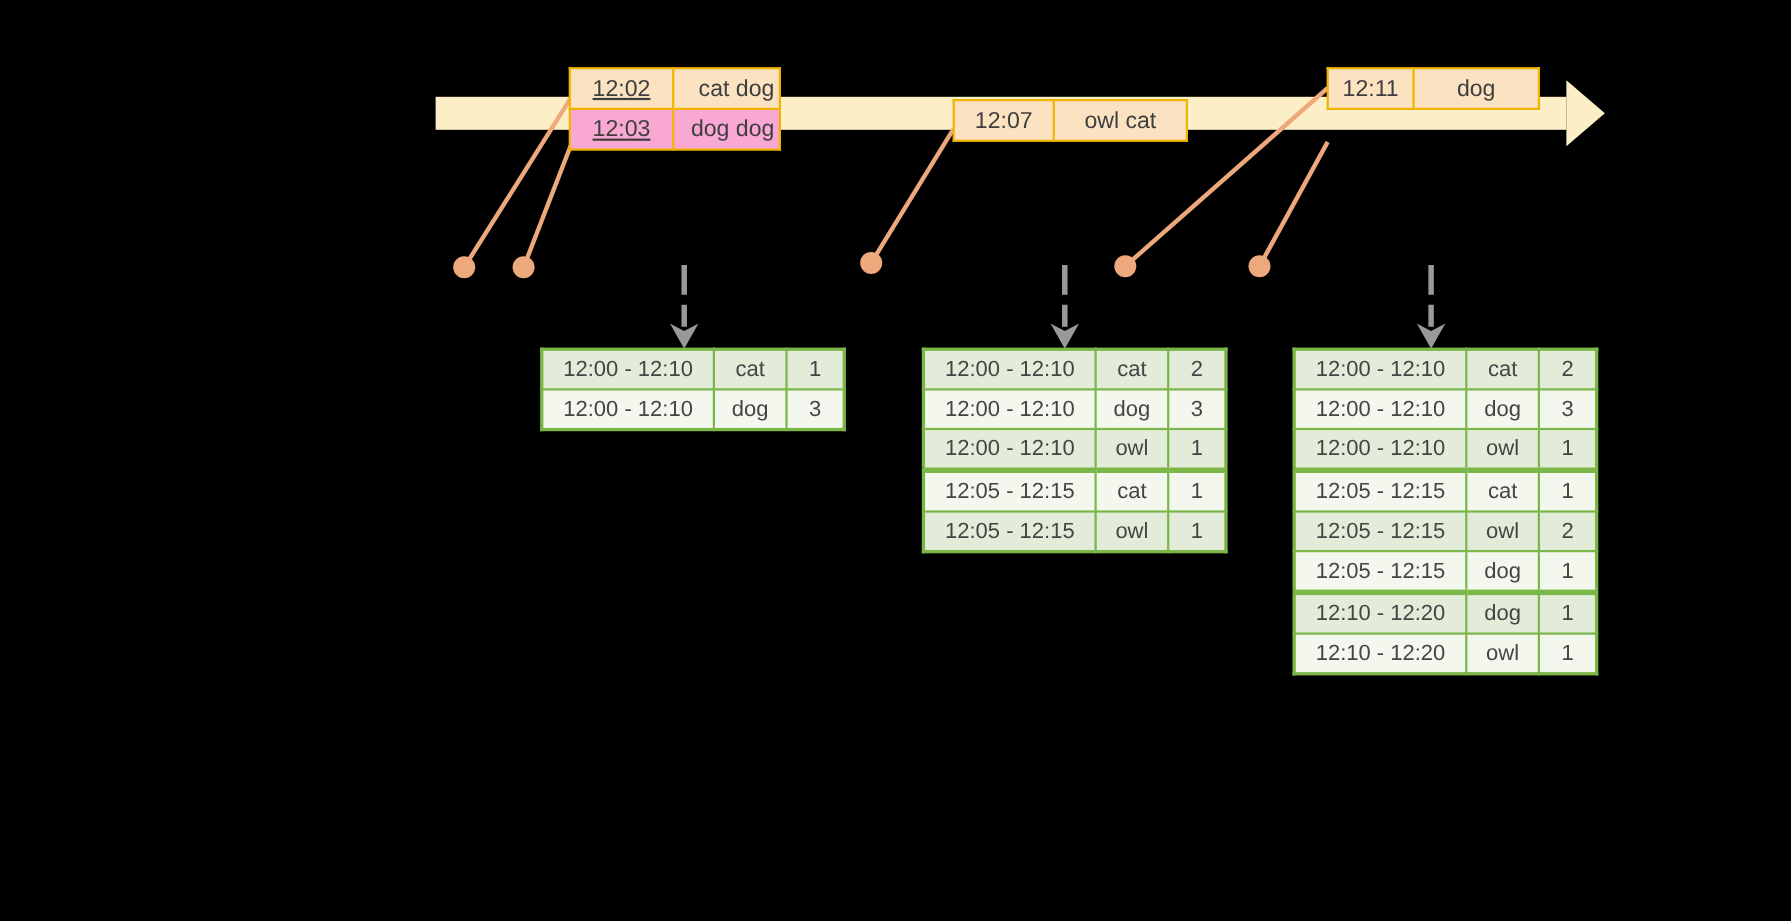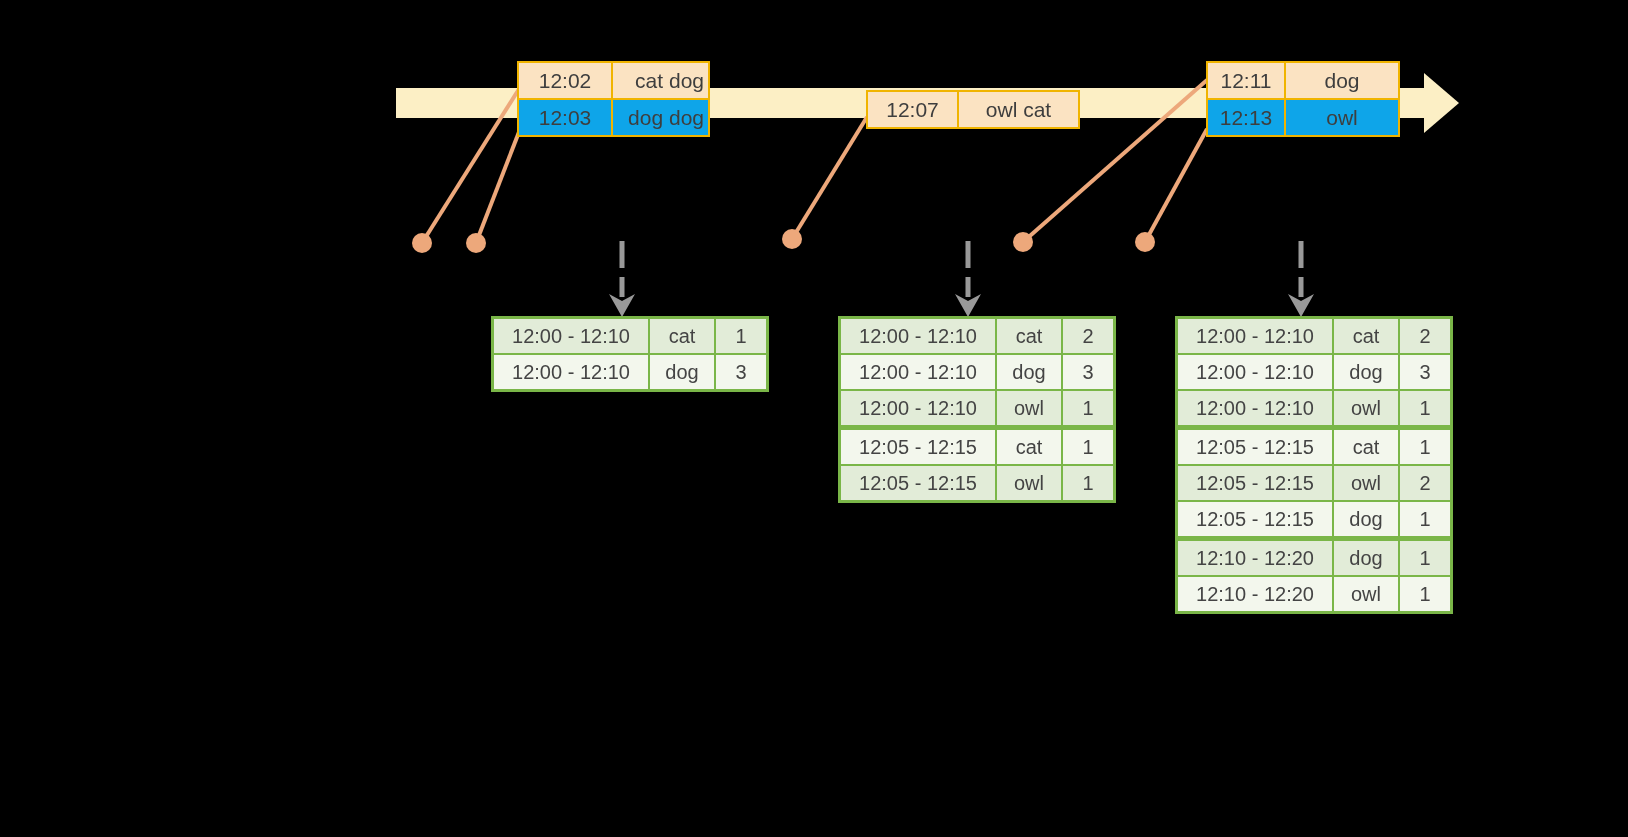--- a/index.html
+++ b/index.html
@@ -17,25 +17,25 @@
   .etable{
     position:absolute;z-index:3;border-collapse:collapse;
     font-size:21px;color:#3e3e3e;
   }
   .etable td{
     border:2px solid #f0b400;text-align:center;vertical-align:middle;
     height:35px;padding:0 4px;
   }
   .etable{border:1px solid #f0b400;}
   .etable tr.dark td{background:#fbe3c2;}
-  .etable tr.light td{background:#0ea5e9;}
+  .etable tr.light td{background:#f9a8d4;}
   #et1{left:517px;top:61px;}
   #et2{left:866px;top:90px;}
   #et3{left:1206px;top:61px;}
-  #et1 .c-time{width:84px;} #et1 .c-words{width:87px;text-align:right;}
+  #et1 .c-time{width:84px;text-decoration:underline;} #et1 .c-words{width:87px;text-align:right;}
   #et2 .c-time{width:81px;} #et2 .c-words{width:111px;}
   #et3 .c-time{width:68px;} #et3 .c-words{width:104px;}
   
   .gtable{
     position:absolute;z-index:3;border-collapse:collapse;
     font-size:20px;color:#444;
   }
   .gtable{border:3px solid #7ab648;}
   .gtable td{
     border:2px solid #7ab648;text-align:center;vertical-align:middle;
@@ -110,24 +110,20 @@
     </tr>
   </tbody>
     </table>
 
   <table class="etable" id="et3">
     <tbody>
         <tr class="dark">
       <td class="c-time">12:11</td>
       <td class="c-words">dog</td>
     </tr>
-    <tr class="light">
-      <td class="c-time">12:13</td>
-      <td class="c-words">owl</td>
-    </tr>
   </tbody>
     </table>
 
   <table class="gtable" id="gt1">
     <tbody>
         <tr class="dark">
       <td class="c-window">12:00 - 12:10</td>
       <td class="c-word">cat</td>
       <td class="c-count">1</td>
     </tr>

